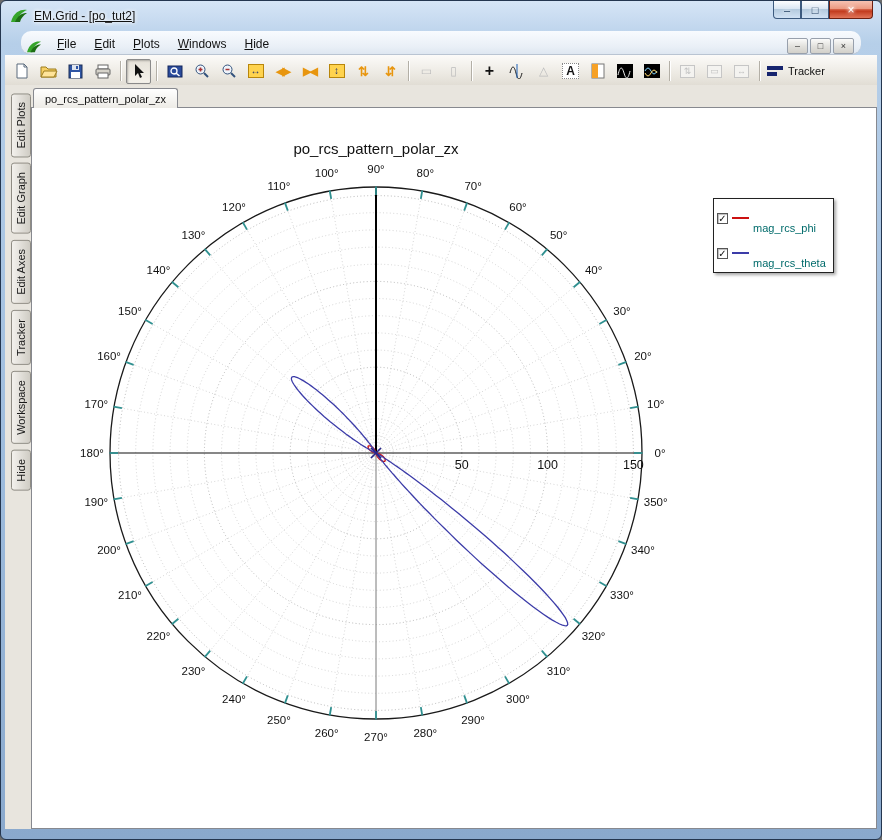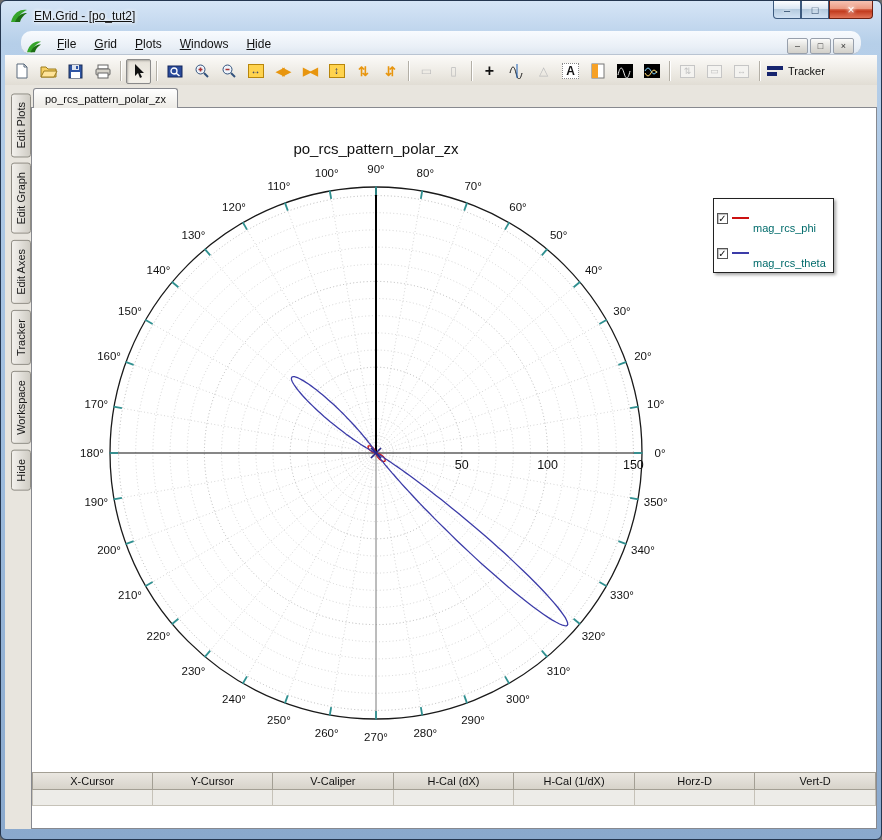--- a/index.html
+++ b/index.html
@@ -118,21 +118,21 @@
   </div>
 
   <div class="menubar">
     <span class="logo">
       <svg width="16" height="14" viewBox="0 0 18 16">
           <path d="M1 14 C4 3 12 1 17 2 C12 4 8 8 7 14 Z" fill="#35a52a"></path>
           <path d="M5 14 C8 7 12 5 17 5 C13 8 11 10 10 14 Z" fill="#1d6e14"></path>
         </svg>
     </span>
     <div class="menu-item">File</div>
-    <div class="menu-item">Grid</div>
+    <div class="menu-item">Edit</div>
     <div class="menu-item">Plots</div>
     <div class="menu-item">Windows</div>
     <div class="menu-item">Hide</div>
     <div class="mdi-buttons">
       <div class="mdi-btn">
           <span>–</span>
         </div>
       <div class="mdi-btn">
           <span>□</span>
         </div>
@@ -462,33 +462,17 @@
               <span class="legend-label" style="color: rgb(0, 107, 107);">mag_rcs_phi</span>
             </div>
             <div class="legend-row">
               <span class="legend-check"><span>✓</span></span>
               <span class="legend-line" style="border-top-color: rgb(60, 60, 168);"></span>
               <span class="legend-label" style="color: rgb(0, 107, 107);">mag_rcs_theta</span>
             </div>
           </div>
         </div>
 
-        <div class="readout">
-          <div class="ro-head first">X-Cursor</div>
-          <div class="ro-head">Y-Cursor</div>
-          <div class="ro-head">V-Caliper</div>
-          <div class="ro-head">H-Cal (dX)</div>
-          <div class="ro-head">H-Cal (1/dX)</div>
-          <div class="ro-head">Horz-D</div>
-          <div class="ro-head">Vert-D</div>
-          <div class="ro-cell first"></div>
-          <div class="ro-cell"></div>
-          <div class="ro-cell"></div>
-          <div class="ro-cell"></div>
-          <div class="ro-cell"></div>
-          <div class="ro-cell"></div>
-          <div class="ro-cell"></div>
-        </div>
         <div class="bottom-pad"></div>
       </div>
     </div>
   </div>
 </div>
 
 </body></html>

